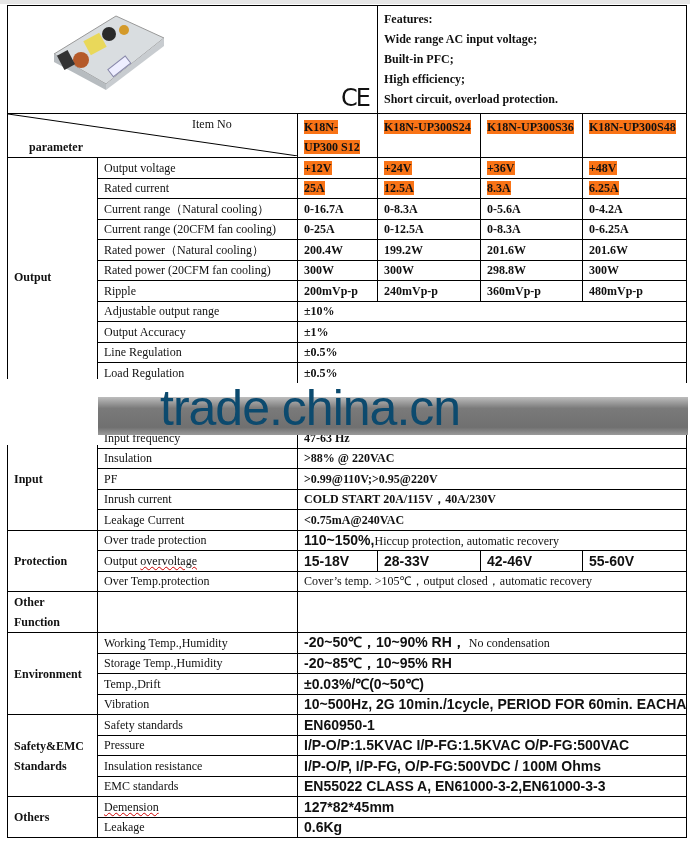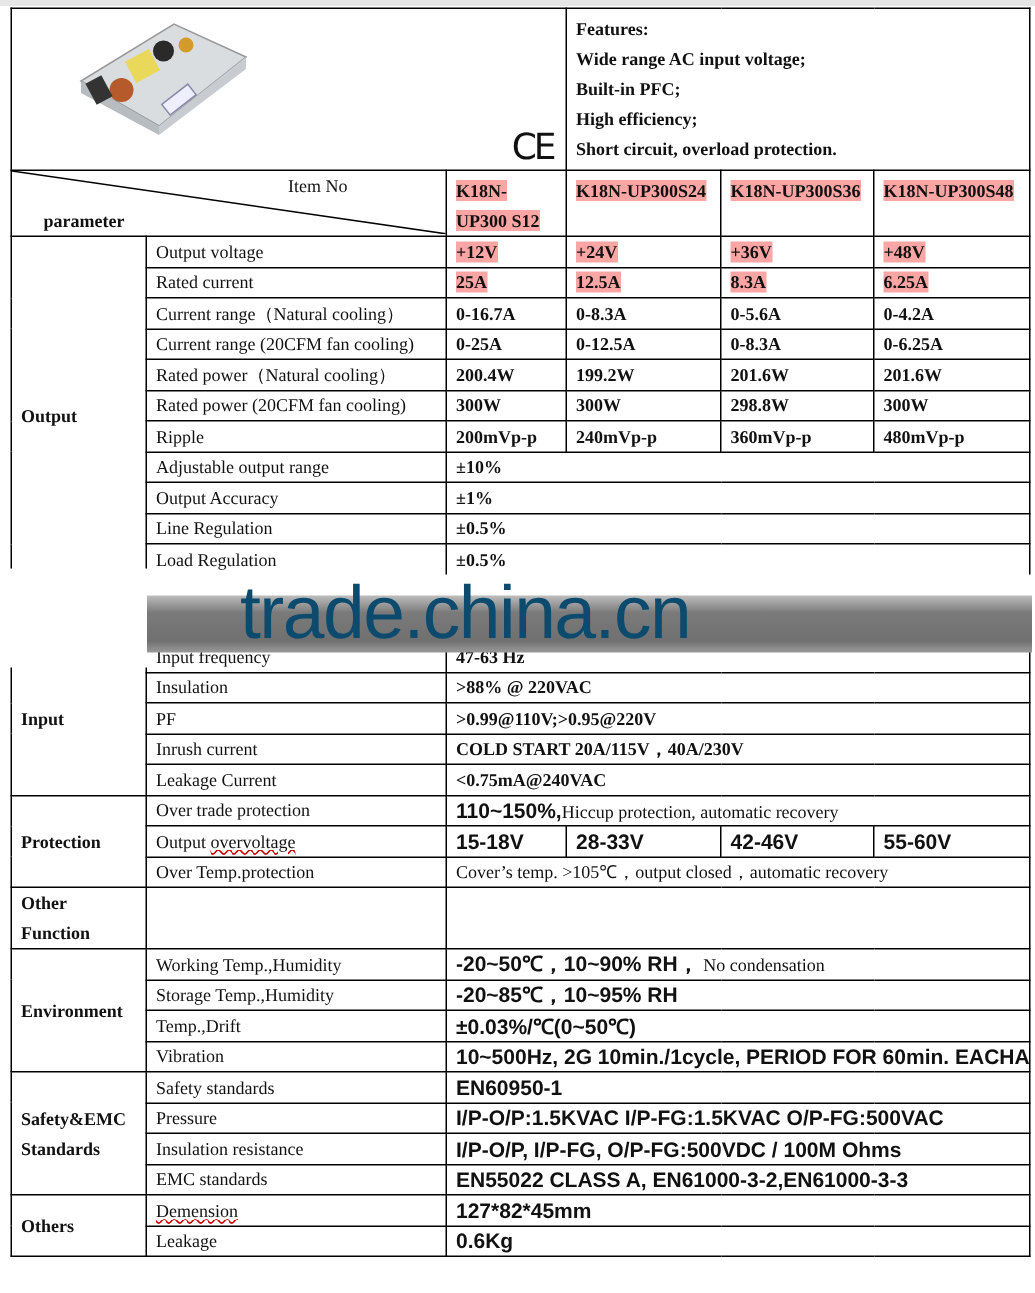--- a/index.html
+++ b/index.html
@@ -2,21 +2,21 @@
 <html><head>
 <meta charset="utf-8">
 <style>
   html, body { margin:0; padding:0; background:#fff; }
   body { width:690px; height:862px; position:relative; overflow:hidden; font-family:"Liberation Serif", serif; color:#111; }
   .page-edge { position:absolute; left:0; top:0; width:690px; height:4px; background:#e6e6e6; }
   table.spec { position:absolute; left:7px; top:5px; border-collapse:collapse; table-layout:fixed; width:679px; font-size:12px; }
   table.spec td { border:1px solid #000; padding:0 6px; vertical-align:middle; height:19.5px; line-height:14px; white-space:nowrap; overflow:hidden; }
   .b { font-weight:bold; }
   .sans { font-family:"Liberation Sans", sans-serif; font-size:14px; font-weight:bold; }
-  .hl { background:#fca5a5; }
+  .hl { background:#f97316; }
   .feat td.feat-cell { height:104px; vertical-align:top; padding-top:3px; }
   .feat-line { font-weight:bold; line-height:20px; font-size:12px; }
   .img-cell { position:relative; height:104px; }
   .product { position:absolute; left:38px; top:6px; width:124px; height:80px; }
   .ce { position:absolute; right:8px; bottom:8px; font-family:"DejaVu Sans", sans-serif; font-size:24px; letter-spacing:-2px; }
   .hdr-cell { position:relative; height:40px; }
   .hdr-cell svg { position:absolute; left:0; top:0; }
   .item-no { position:absolute; left:150px; top:3px;margin-left:34px; }
   .param { position:absolute; left:21px; bottom:3px; font-weight:bold; }
   .model { font-weight:bold; vertical-align:top !important; padding-top:3px !important; line-height:20px !important; white-space:normal !important; }

